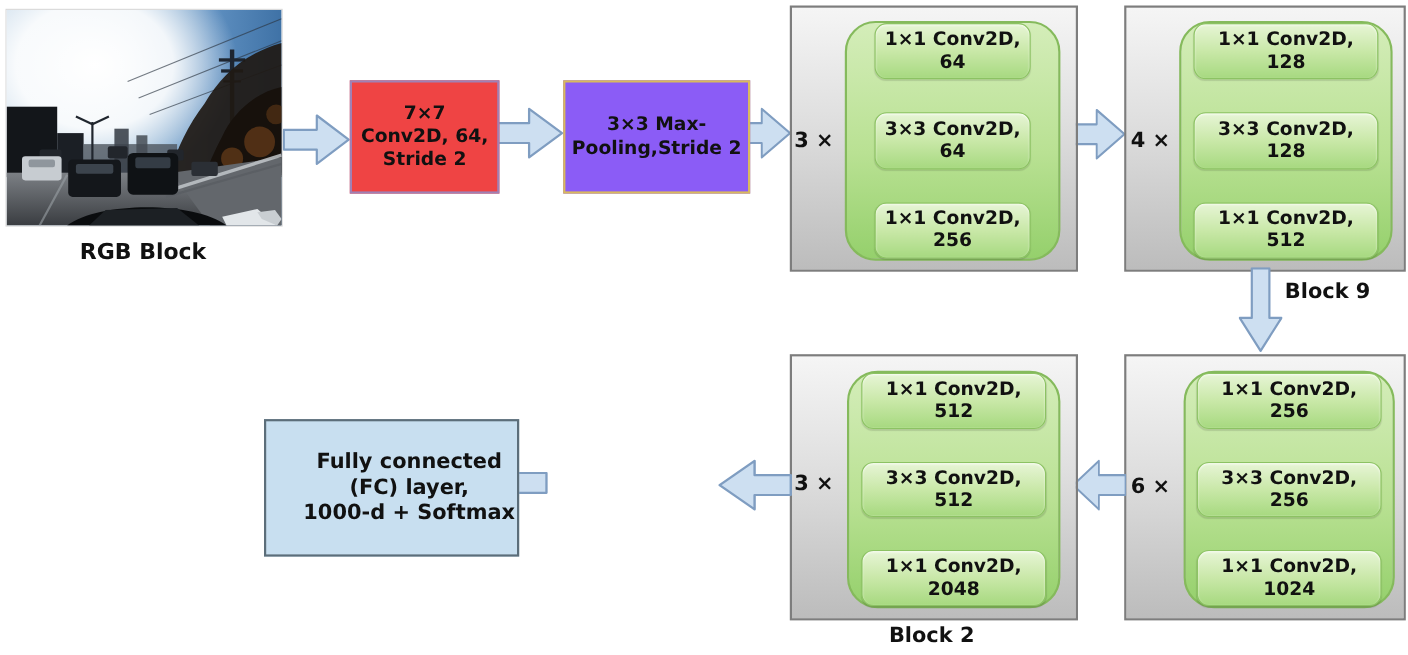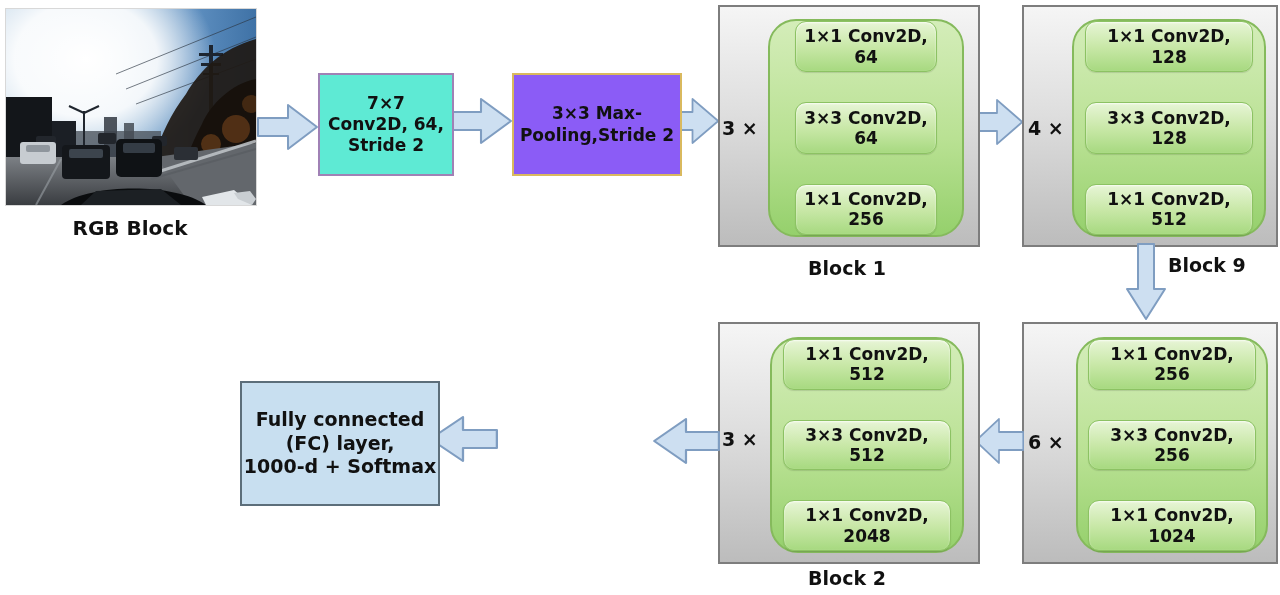--- a/index.html
+++ b/index.html
@@ -6,21 +6,21 @@
   .stage{
     position:relative;width:1280px;height:595px;background:#ffffff;
     font-family:"DejaVu Sans","Liberation Sans",sans-serif;color:#111;
     overflow:hidden;
   }
   .abs{position:absolute;}
   .box{
     display:flex;align-items:center;justify-content:center;text-align:center;
     font-weight:bold;white-space:pre-line;line-height:1.25;
   }
-  .stem-conv{background:#5eead4;border:2px solid #a081b5;font-size:17px;}
+  .stem-conv{background:#ef4444;border:2px solid #a081b5;font-size:17px;}
   .stem-pool{background:#8b5cf6;border:2px solid #d9b95e;font-size:17px;}
   .gray-block{
     background:linear-gradient(180deg,#f5f5f5 0%,#dedede 45%,#bcbcbc 100%);
     border:2px solid #7d7d7d;
   }
   .green-wrap{
     position:absolute;
     background:linear-gradient(180deg,#d4edb9 0%,#b9e193 55%,#95d06c 100%);
     border:2px solid #85ba5c;border-radius:28px;
     display:flex;flex-direction:column;align-items:center;justify-content:center;
@@ -35,21 +35,21 @@
     font-weight:bold;white-space:pre-line;font-size:17px;line-height:1.2;
   }
   .conv.narrow{width:140px;}
   .mult{position:absolute;font-weight:bold;font-size:19px;white-space:nowrap;}
   .caption{position:absolute;font-weight:bold;font-size:19px;text-align:center;white-space:nowrap;}
   .caption.wide{white-space:normal;}
   .avgpool{
     background:linear-gradient(180deg,#fcea9f 0%,#f8d466 50%,#f2b83e 100%);
     border:1px solid #cfcfcf;border-radius:3px;font-size:18px;
   }
-  .fc{background:#c8dff0;border:2px solid #5c6e7a;font-size:19px;}
+  .fc{background:#c8dff0;border:2px solid #5c6e7a;font-size:19px;padding-left:32px;}
   .photo-frame{border:1px solid #d8d8d8;}
 </style>
 </head>
 <body>
 
 <div class="stage">
 
   <svg class="abs photo-frame" style="left:5px;top:8px" width="250" height="196" viewBox="0 0 250 196">
     <defs>
       <linearGradient id="sky" x1="0" y1="0" x2="1" y2="0">
@@ -143,21 +143,20 @@
     <div class="green-wrap" style="left:48px;top:12px;width:192px;height:214px">
       <div class="conv narrow">1×1 Conv2D,
 64</div>
       <div class="conv narrow">3×3 Conv2D,
 64</div>
       <div class="conv narrow">1×1 Conv2D,
 256</div>
     </div>
   </div>
   <div class="mult" style="left:722px;top:117px">3 ×</div>
-  <div class="caption" style="left:718px;top:257px;width:258px">Block 1</div>
 
   <div class="abs gray-block" style="left:1022px;top:5px;width:252px;height:238px">
     <div class="green-wrap" style="left:48px;top:12px;width:190px;height:214px">
       <div class="conv">1×1 Conv2D,
 128</div>
       <div class="conv">3×3 Conv2D,
 128</div>
       <div class="conv">1×1 Conv2D,
 512</div>
     </div>

